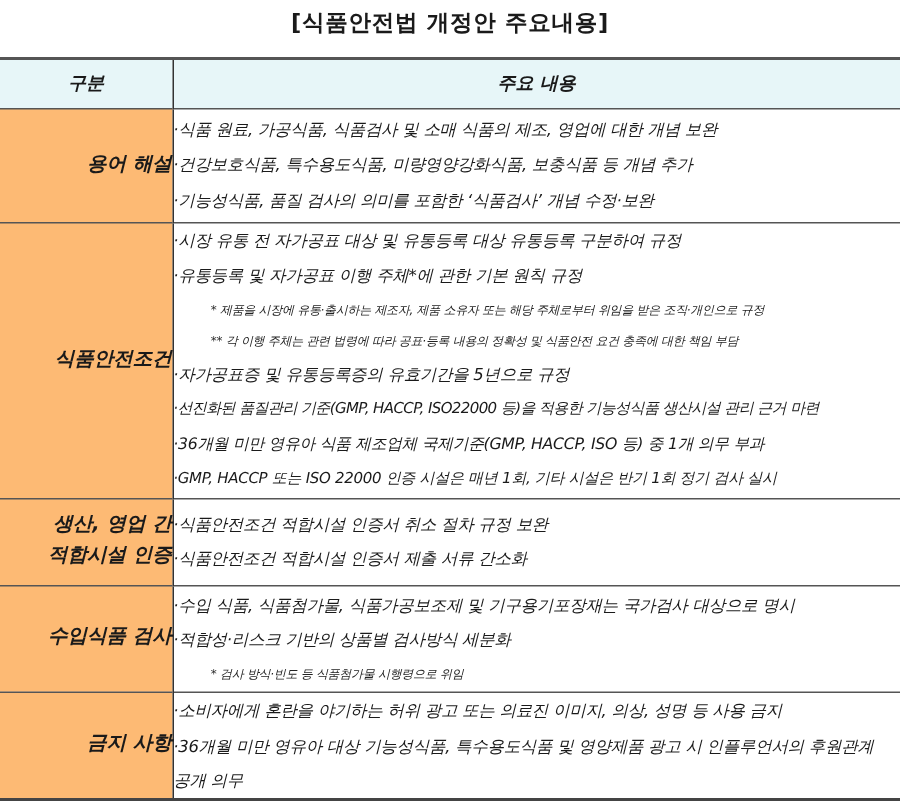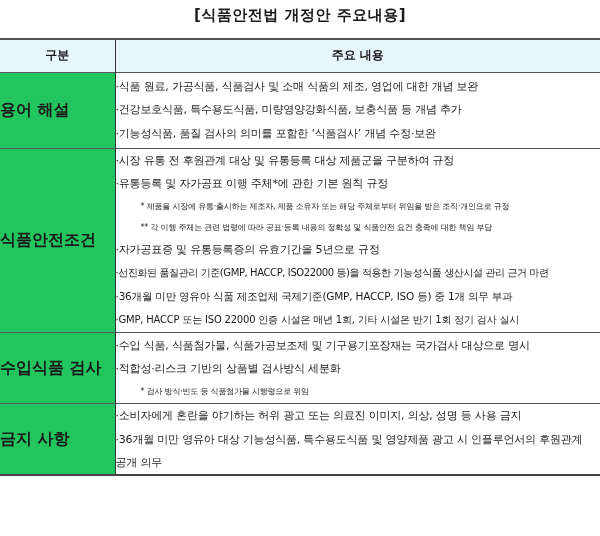--- a/index.html
+++ b/index.html
@@ -1,26 +1,26 @@
 <!DOCTYPE html>
 <html><head>
   <meta charset="utf-8">
   <style>
     html, body { margin:0; padding:0; background:#ffffff; }
     body { width:600px; height:536px; overflow:hidden; font-family:"DejaVu Sans", sans-serif; color:#1a1a1a; }
     .title { position:absolute; top:6px; left:0; width:600px; text-align:center; font-size:15px; font-weight:bold; letter-spacing:0.5px; }
-    table.main { position:absolute; top:38px; left:0; width:600px; border-collapse:collapse; table-layout:fixed; }
+    table.main { position:absolute; top:38px; left:0; width:600px; border-collapse:collapse; table-layout:fixed;font-style:italic; }
     table.main th, table.main td { padding:0; vertical-align:middle; }
     .col-cat { width:115px; }
     thead tr { height:33px; background:#e7f6f8; border-top:2px solid #555; border-bottom:1.5px solid #555; }
     thead th { font-size:12px; font-weight:bold; }
     thead th.cat { border-right:1.5px solid #333; }
     tbody tr { border-bottom:1.5px solid #555; }
     tbody tr.last { border-bottom:2px solid #444; }
-    td.cat { background:#22c55e; border-right:1.5px solid #333; text-align:left; font-size:16px; font-weight:bold; line-height:1.6; }
+    td.cat { background:#fdba74; border-right:1.5px solid #333; text-align:right; font-size:13px; font-weight:bold; line-height:1.6; }
     td.content { padding:4px 0 4px 6px;margin-top:30px; }
     .item { font-size:11px; line-height:23.5px; white-space:nowrap; letter-spacing:-0.2px; }
     .item.wrap { white-space:normal; line-height:23px; padding-right:4px; }
     .note { font-size:8px; line-height:21px; white-space:nowrap; padding-left:25px; color:#222; letter-spacing:-0.2px; }
   </style>
 </head>
 <body>
 
 <div class="title">[식품안전법 개정안 주요내용]</div>
 
@@ -42,31 +42,41 @@
       <td class="content">
         <div class="item">·식품 원료, 가공식품, 식품검사 및 소매 식품의 제조, 영업에 대한 개념 보완</div>
         <div class="item">·건강보호식품, 특수용도식품, 미량영양강화식품, 보충식품 등 개념 추가</div>
         <div class="item">·기능성식품, 품질 검사의 의미를 포함한 ‘식품검사’ 개념 수정·보완</div>
       </td>
     </tr>
 
     <tr style="height:184px;">
       <td class="cat">식품안전조건</td>
       <td class="content">
-        <div class="item">·시장 유통 전 후원관계 대상 및 유통등록 대상 제품군을 구분하여 규정</div>
+        <div class="item">·시장 유통 전 자가공표 대상 및 유통등록 대상 유통등록 구분하여 규정</div>
         <div class="item">·유통등록 및 자가공표 이행 주체*에 관한 기본 원칙 규정</div>
         <div class="note">* 제품을 시장에 유통·출시하는 제조자, 제품 소유자 또는 해당 주체로부터 위임을 받은 조직·개인으로 규정</div>
         <div class="note">** 각 이행 주체는 관련 법령에 따라 공표·등록 내용의 정확성 및 식품안전 요건 충족에 대한 책임 부담</div>
         <div class="item">·자가공표증 및 유통등록증의 유효기간을 5년으로 규정</div>
         <div class="item" style="font-size:10px;letter-spacing:-0.4px;">·선진화된 품질관리 기준(GMP, HACCP, ISO22000 등)을 적용한 기능성식품 생산시설 관리 근거 마련</div>
         <div class="item" style="font-size:10.5px;">·36개월 미만 영유아 식품 제조업체 국제기준(GMP, HACCP, ISO 등) 중 1개 의무 부과</div>
         <div class="item" style="font-size:10px;">·GMP, HACCP 또는 ISO 22000 인증 시설은 매년 1회, 기타 시설은 반기 1회 정기 검사 실시</div>
       </td>
     </tr>
 
+    <tr style="height:58px;">
+      <td class="cat">
+        <div>생산, 영업 간</div>
+        <div>적합시설 인증</div>
+      </td>
+      <td class="content">
+        <div class="item">·식품안전조건 적합시설 인증서 취소 절차 규정 보완</div>
+        <div class="item">·식품안전조건 적합시설 인증서 제출 서류 간소화</div>
+      </td>
+    </tr>
 
     <tr style="height:71px;">
       <td class="cat">수입식품 검사</td>
       <td class="content">
         <div class="item">·수입 식품, 식품첨가물, 식품가공보조제 및 기구용기포장재는 국가검사 대상으로 명시</div>
         <div class="item">·적합성·리스크 기반의 상품별 검사방식 세분화</div>
         <div class="note">* 검사 방식·빈도 등 식품첨가물 시행령으로 위임</div>
       </td>
     </tr>
 

